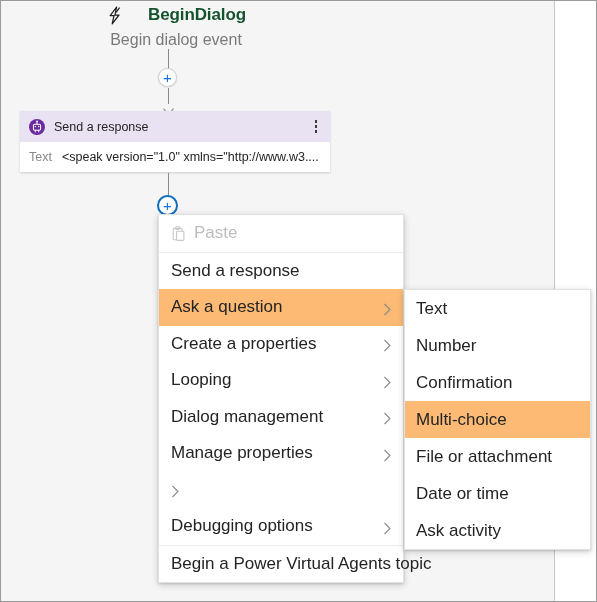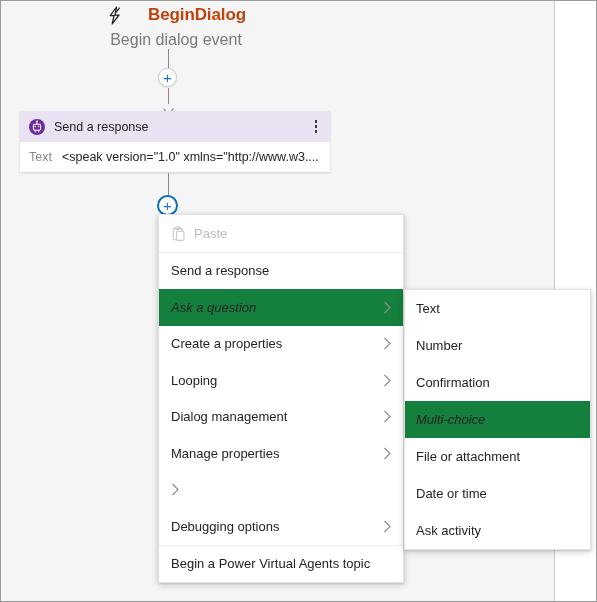--- a/index.html
+++ b/index.html
@@ -38,21 +38,21 @@
     left: 0; top: 4px;
     width: 350px;
     text-align: center;
   }
   .trigger-title {
     display: inline-flex;
     align-items: center;
     gap: 25px;
     font-size: 17px;
     font-weight: bold;
-    color: #c2410c;
+    color: #14532d;
     letter-spacing: -0.1px;
   }
   .bolt-icon { display: inline-block; width: 17px; height: 19px; }
   .trigger-sub {
     margin-top: 2px;
     font-size: 16px;
     color: #7a7a7a;
   }
 
   
@@ -152,27 +152,27 @@
     border: 1px solid #e1e1e1;
     box-shadow: 0 2px 7px rgba(0,0,0,0.18), 0 0.5px 2px rgba(0,0,0,0.12);
     padding: 0;
     z-index: 40;
   }
   .menu-item {
     display: flex;
     align-items: center;
     height: 36.5px;
     padding: 0 11px 0 12px;
-    font-size: 13px;
+    font-size: 17px;
     color: #242424;
     cursor: pointer;
     white-space: nowrap;
   }
   .menu-item.disabled { color: #bdbdbd; cursor: default; }
-  .menu-item.highlight { background: #15803d; font-style: italic; }
+  .menu-item.highlight { background: #fdba74; }
   .menu-item .mi-label { flex: 1 1 auto; }
   .menu-sep { height: 1px; background: #ececec; margin: 0; }
   .paste-icon { width: 14px; height: 15px; margin-right: 9px; flex:0 0 auto; }
   .chev { width: 9px; height: 13px; flex: 0 0 auto; }
 
   
   .submenu {
     position: absolute;
     left: 403px; top: 288px;
     width: 187px;

